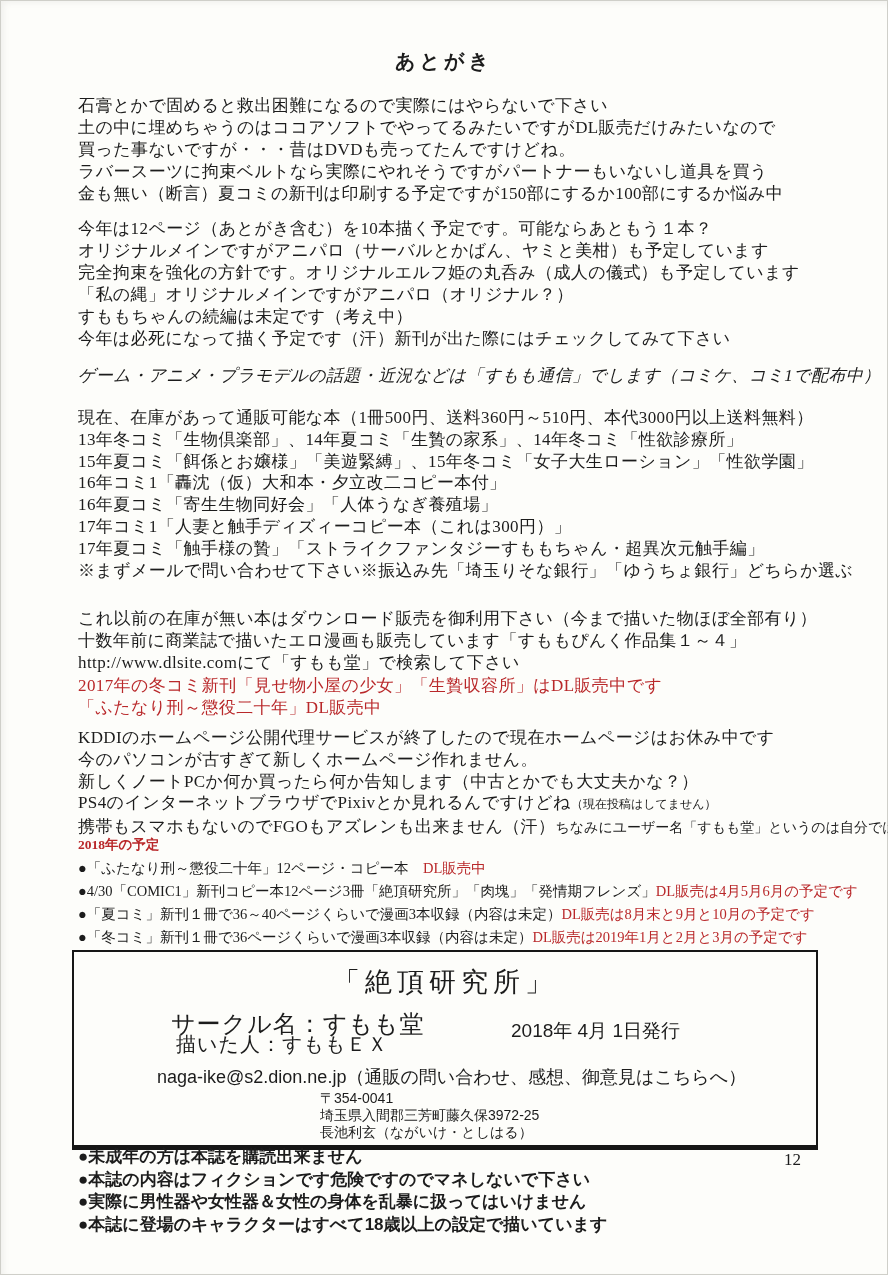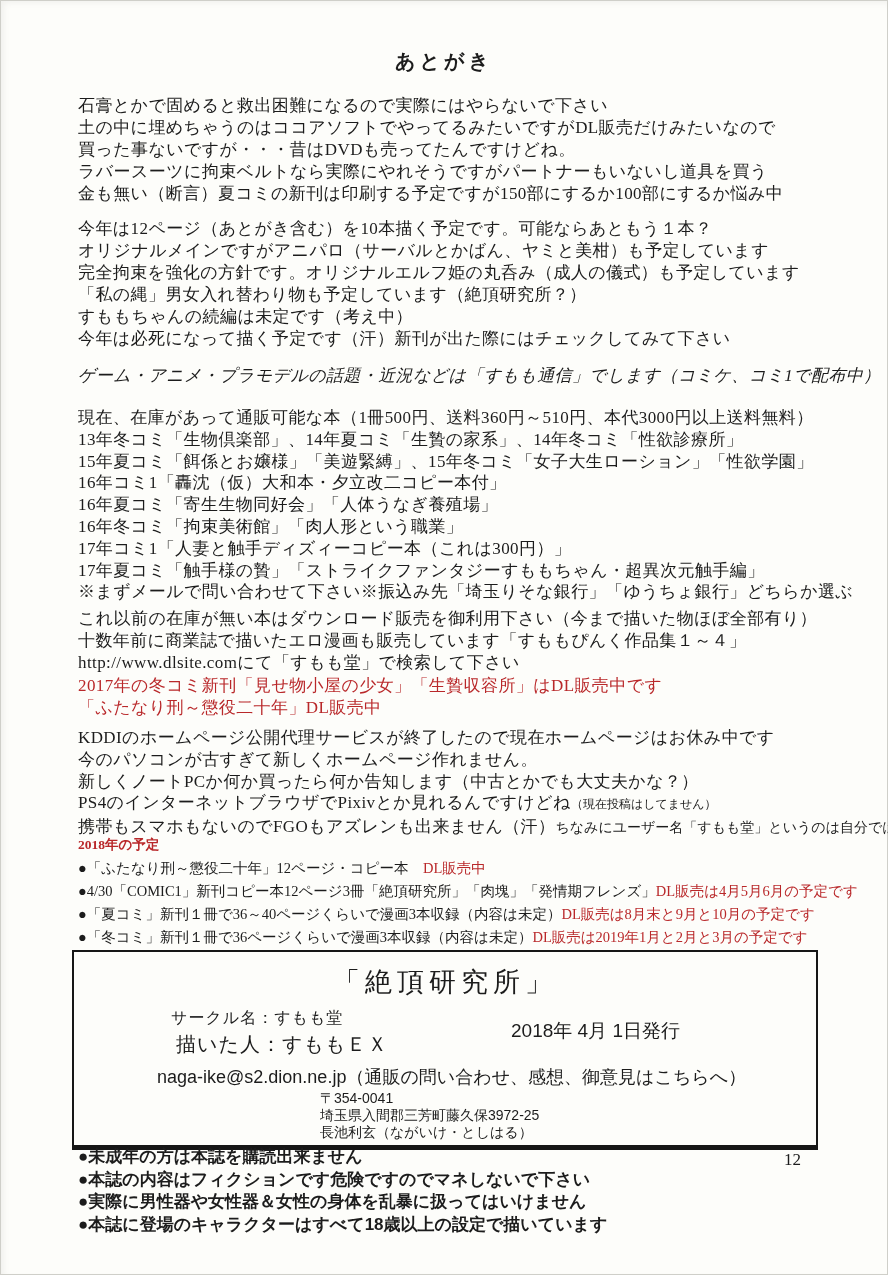--- a/index.html
+++ b/index.html
@@ -22,21 +22,21 @@
   .red{color:#b9282a;}
   .small-note{font-size:12px;letter-spacing:0;}
   .tiny-note{font-size:14px;letter-spacing:0;}
   .plans-heading{left:78px;top:836px;font-size:13.5px;font-weight:bold;}
   .plans{left:78px;top:857px;font-size:14.5px;line-height:23px;white-space:nowrap;}
   .colophon{
     left:72px;top:950px;width:742px;height:193px;
     border:2px solid #161616;border-bottom-width:5px;background:#fdfdfa;
   }
   .c-title{left:0;top:12px;width:100%;text-align:center;font-size:27px;letter-spacing:5px;}
-  .c-circle{left:97px;top:56px;font-size:16px;letter-spacing:1px;}
+  .c-circle{left:97px;top:56px;font-size:24px;letter-spacing:1px;}
   .c-artist{left:102px;top:79px;font-size:20px;letter-spacing:1px;}
   .sans{font-family:"Liberation Sans","DejaVu Sans",sans-serif;}
   .c-date{left:437px;top:66px;font-size:19px;}
   .c-email{left:83px;top:113px;font-size:18px;}
   .c-postal{left:246px;top:138px;font-size:14px;}
   .c-address{left:246px;top:155px;font-size:14px;}
   .c-name{left:246px;top:172px;font-size:14px;}
   .disclaimers{left:78px;top:1146px;font-size:17px;line-height:22.5px;font-weight:600;white-space:nowrap;}
   .page-number{left:784px;top:1150px;font-size:17px;}
 </style>
@@ -52,34 +52,33 @@
     <div>土の中に埋めちゃうのはココアソフトでやってるみたいですがDL販売だけみたいなので</div>
     <div>買った事ないですが・・・昔はDVDも売ってたんですけどね。</div>
     <div>ラバースーツに拘束ベルトなら実際にやれそうですがパートナーもいないし道具を買う</div>
     <div>金も無い（断言）夏コミの新刊は印刷する予定ですが150部にするか100部にするか悩み中</div>
   </div>
 
   <div class="abs body-block p2">
     <div>今年は12ページ（あとがき含む）を10本描く予定です。可能ならあともう１本？</div>
     <div>オリジナルメインですがアニパロ（サーバルとかばん、ヤミと美柑）も予定しています</div>
     <div>完全拘束を強化の方針です。オリジナルエルフ姫の丸呑み（成人の儀式）も予定しています</div>
-    <div>「私の縄」男女入れ替わり物も予定しています（絶頂研究所？）</div>
+    <div>「私の縄」オリジナルメインですがアニパロ（オリジナル？）</div>
     <div>すももちゃんの続編は未定です（考え中）</div>
     <div>今年は必死になって描く予定です（汗）新刊が出た際にはチェックしてみて下さい</div>
   </div>
 
   <div class="abs body-block newsletter">ゲーム・アニメ・プラモデルの話題・近況などは「すもも通信」でします（コミケ、コミ1で配布中）</div>
 
   <div class="abs body-block catalog">
     <div>現在、在庫があって通販可能な本（1冊500円、送料360円～510円、本代3000円以上送料無料）</div>
     <div>13年冬コミ「生物倶楽部」、14年夏コミ「生贄の家系」、14年冬コミ「性欲診療所」</div>
     <div>15年夏コミ「餌係とお嬢様」「美遊緊縛」、15年冬コミ「女子大生ローション」「性欲学園」</div>
     <div>16年コミ1「轟沈（仮）大和本・夕立改二コピー本付」</div>
     <div>16年夏コミ「寄生生物同好会」「人体うなぎ養殖場」</div>
-    <div>16年冬コミ「拘束美術館」「肉人形という職業」</div>
     <div>17年コミ1「人妻と触手ディズィーコピー本（これは300円）」</div>
     <div>17年夏コミ「触手様の贄」「ストライクファンタジーすももちゃん・超異次元触手編」</div>
     <div>※まずメールで問い合わせて下さい※振込み先「埼玉りそな銀行」「ゆうちょ銀行」どちらか選ぶ</div>
   </div>
 
   <div class="abs body-block download">
     <div>これ以前の在庫が無い本はダウンロード販売を御利用下さい（今まで描いた物ほぼ全部有り）</div>
     <div>十数年前に商業誌で描いたエロ漫画も販売しています「すももぴんく作品集１～４」</div>
     <div>http://www.dlsite.comにて「すもも堂」で検索して下さい</div>
     <div class="red">2017年の冬コミ新刊「見せ物小屋の少女」「生贄収容所」はDL販売中です</div>

